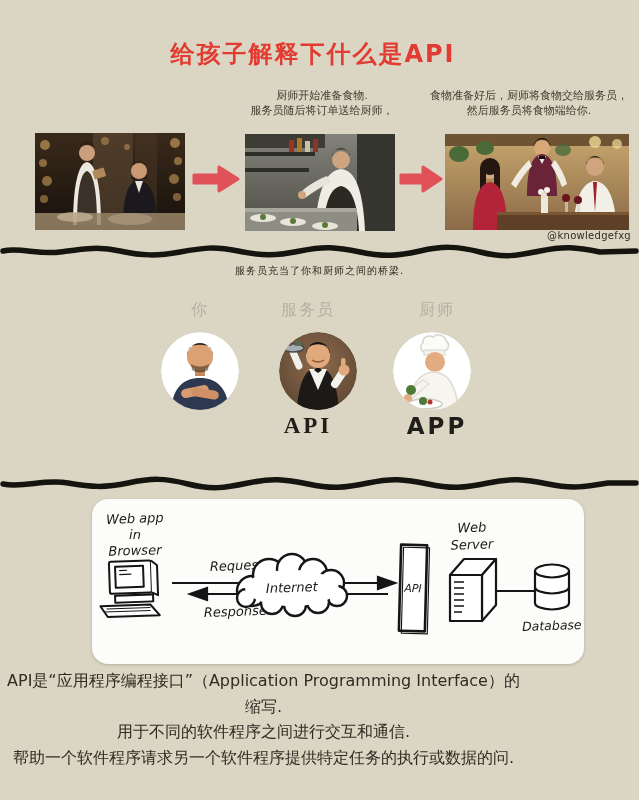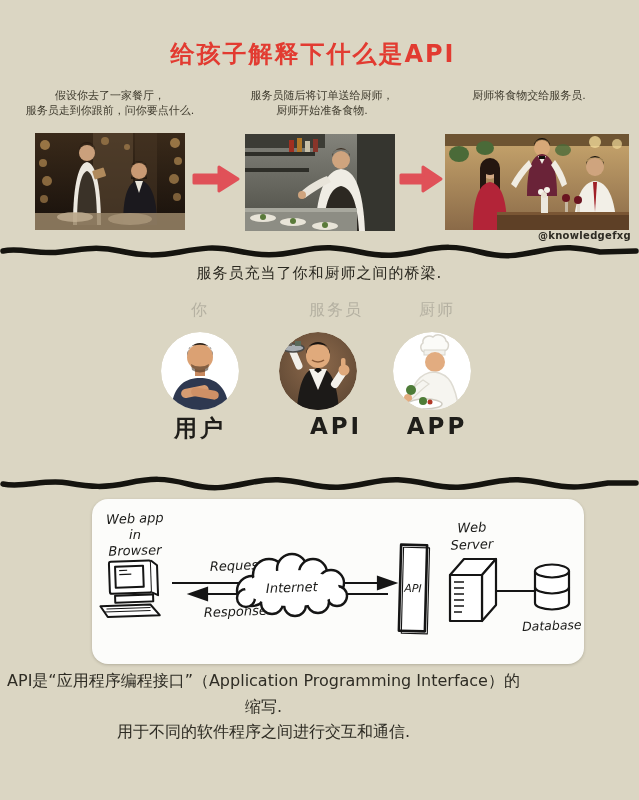--- a/index.html
+++ b/index.html
@@ -15,64 +15,61 @@
   .cap2{top:88px;left:227px;width:190px;}
   .cap3{top:88px;left:423px;width:212px;}
 
   .photo{display:block;}
   .photo1{top:133px;left:35px;}
   .photo2{top:134px;left:245px;}
   .photo3{top:134px;left:445px;}
   .arrow1{top:162px;left:191px;}
   .arrow2{top:162px;left:398px;}
 
-  .watermark{top:230px;right:8px;font-size:10px;font-weight:bold;color:#2e2c24;letter-spacing:.3px;}
+  .watermark{top:230px;right:8px;font-size:10px;font-weight:normal;color:#2e2c24;letter-spacing:.3px;}
 
   .divider{left:0;width:639px;height:16px;}
   .div1{top:243px;}
   .div2{top:475px;}
 
-  .bridge-text{top:264px;left:0;width:639px;text-align:center;font-size:15px;
+  .bridge-text{top:264px;left:0;width:639px;text-align:center;font-size:10px;
                color:#2b2921;font-weight:500;letter-spacing:1px;}
 
   .role-top{top:300px;width:120px;text-align:center;font-size:16px;color:#b5b1a2;
             font-weight:500;letter-spacing:2px;}
   .role-bottom{top:413px;width:120px;text-align:center;font-size:23px;color:#1f1e1a;
                font-weight:bold;letter-spacing:3px;}
-  .rc1{left:140px;} .rc2{left:276px;} .rc3{left:377px;}
+  .rc1{left:140px;} .rc2{left:248px;font-family:Liberation Serif, serif;} .rc3{left:377px;}
 
   .avatar{top:332px;width:78px;height:78px;border-radius:50%;overflow:hidden;}
   .av1{left:161px;} .av2{left:279px;} .av3{left:393px;}
 
   .card{top:499px;left:92px;width:492px;height:165px;background:#fcfcfa;
         border-radius:16px;box-shadow:0 1px 3px rgba(60,55,40,.25);}
 
   .explain{top:668px;left:0;width:527px;text-align:center;color:#2e2c24;
            font-size:16px;line-height:25.5px;font-weight:500;}
 
   .sketch-text{font-family:"DejaVu Sans","Liberation Sans",sans-serif;font-style:italic;
                fill:#1c1c1a;font-weight:500;}
 </style>
 </head>
 <body>
 
 <div class="page">
 
   <div class="abs title">给孩子解释下什么是API</div>
 
-  <div class="abs caption cap1">
-    <div>假设你去了一家餐厅，</div>
-    <div>服务员走到你跟前，问你要点什么.</div>
-  </div>
   <div class="abs caption cap2">
+    <div>厨师开始准备食物.</div>
     <div>服务员随后将订单送给厨师，</div>
-    <div>厨师开始准备食物.</div>
   </div>
   <div class="abs caption cap3">
-    <div>厨师将食物交给服务员.</div>
+    <div>食物准备好后，厨师将食物交给服务员，</div>
+    <div>然后服务员将食物端给你.</div>
   </div>
 
   <svg class="abs photo photo1" width="150" height="97" viewBox="0 0 150 97">
     <defs>
       <linearGradient id="p1bg" x1="0" y1="0" x2="0" y2="1">
         <stop offset="0" stop-color="#3a2a1a"></stop>
           <stop offset="1" stop-color="#17100b"></stop>
       </linearGradient>
     </defs>
     <rect width="150" height="97" fill="url(#p1bg)"></rect>
@@ -264,21 +261,20 @@
       <path d="M14,78 C18,50 28,40 42,40 C56,42 62,52 66,78 Z" fill="#f6f5f0" stroke="#dedbd2" stroke-width="1.5"></path>
       <path d="M30,48 C24,52 18,58 14,64 l4,4 C24,62 30,56 36,52 Z" fill="#f6f5f0" stroke="#dedbd2" stroke-width="1.2"></path>
       <circle cx="15" cy="66" r="4" fill="#e2ac80"></circle>
       <circle cx="18" cy="58" r="5" fill="#4e7c38"></circle>
       <ellipse cx="32" cy="72" rx="17" ry="5" fill="#ffffff" stroke="#cfccc2" stroke-width="1.5"></ellipse>
       <circle cx="30" cy="69" r="4" fill="#4e7c38"></circle>
         <circle cx="37" cy="70" r="2.5" fill="#b03828"></circle>
     </svg>
   </div>
 
-  <div class="abs role-bottom rc1">用户</div>
   <div class="abs role-bottom rc2">API</div>
   <div class="abs role-bottom rc3">APP</div>
 
   <svg class="abs divider div2" width="639" height="16" viewBox="0 0 639 16">
     <path d="M3,9 C24,13 44,4 68,8 S104,13 128,8 S164,3 188,9 S224,13 248,8 S284,4 308,9 S344,13 368,8 S404,4 428,9 S464,13 488,8 S524,4 548,9 S584,12 608,8 L636,8" fill="none" stroke="#15140f" stroke-width="5.5" stroke-linecap="round"></path>
   </svg>
 
   <div class="abs card">
     <svg width="492" height="165" viewBox="0 0 492 165">
 
@@ -342,15 +338,16 @@
         <path d="M443,88 A17,6.5 0 0 0 477,88" fill="none"></path>
         <ellipse cx="460" cy="72" rx="17" ry="6.5"></ellipse>
       </g>
       <text class="sketch-text" x="460" y="131" font-size="12.5" text-anchor="middle" transform="rotate(-2 460 131)">Database</text>
     </svg>
   </div>
 
   <div class="abs explain">
     <div>API是“应用程序编程接口”（Application Programming Interface）的缩写.</div>
     <div>用于不同的软件程序之间进行交互和通信.</div>
+    <div>帮助一个软件程序请求另一个软件程序提供特定任务的执行或数据的问.</div>
   </div>
 
 </div>
 
 </body></html>

